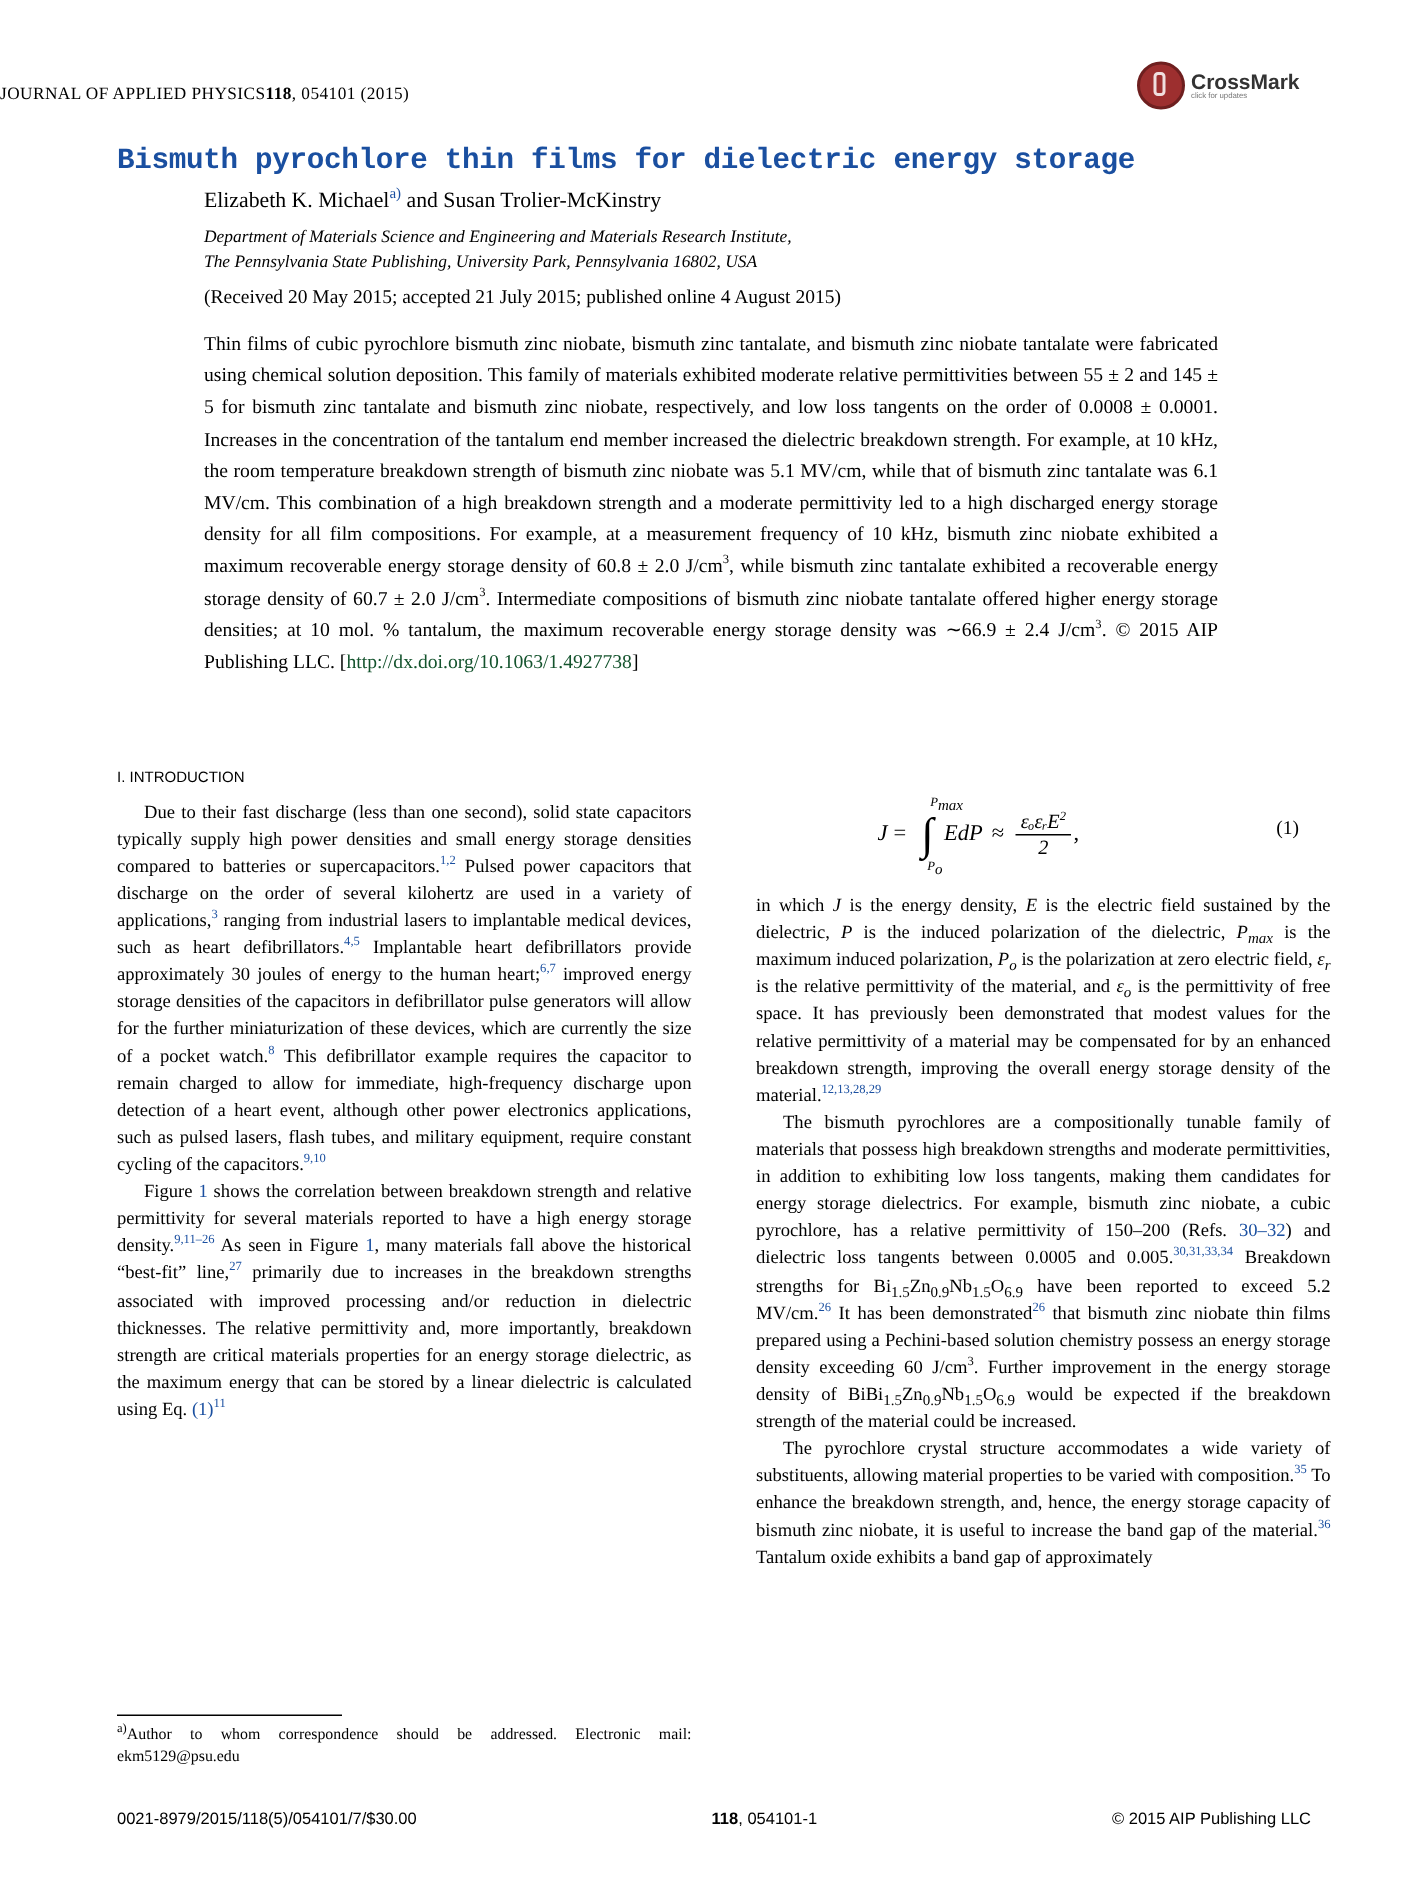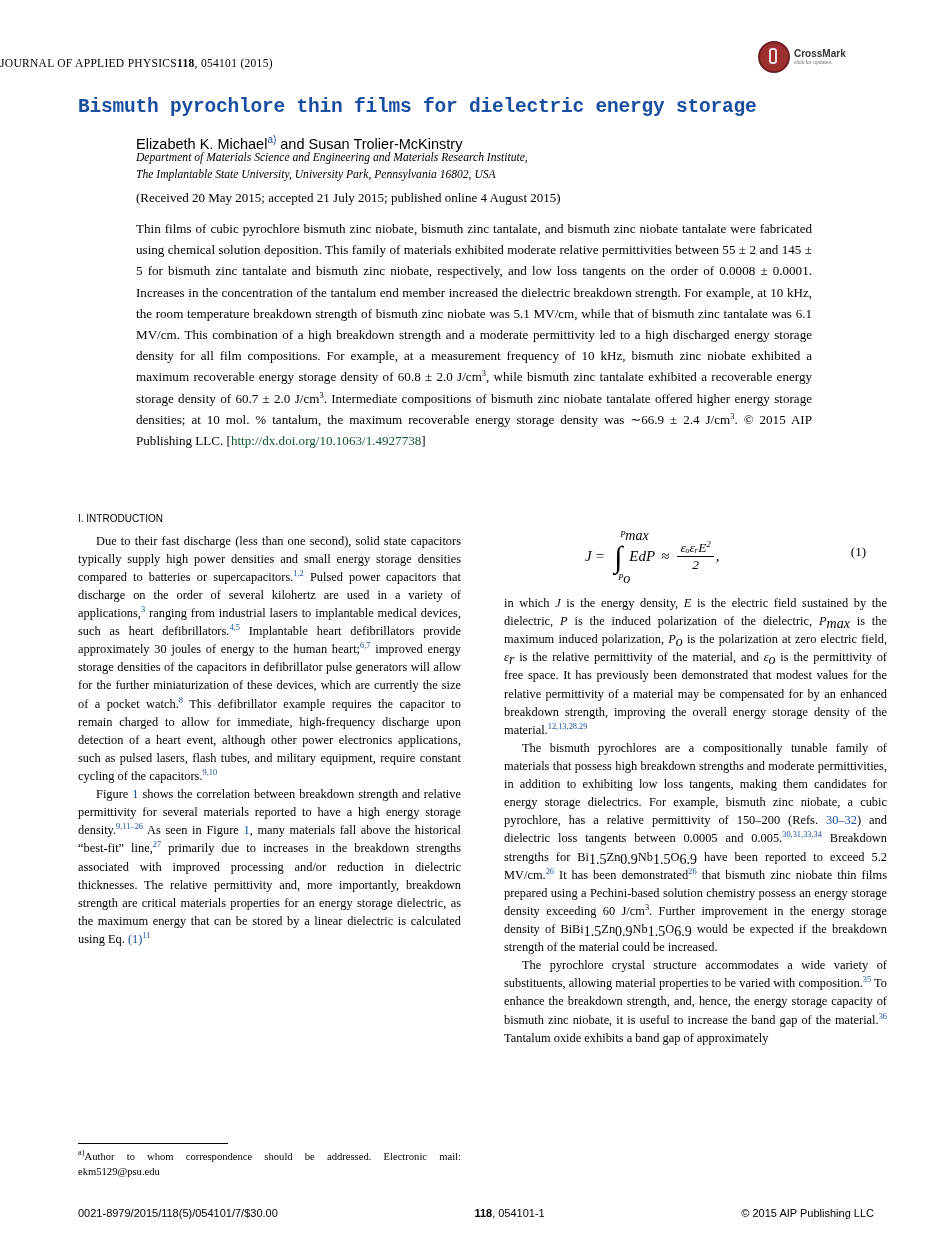--- a/index.html
+++ b/index.html
@@ -52,39 +52,39 @@
     width: 8px; height: 16px;
     border: 2px solid #f0dede;
     border-radius: 3px;
     box-sizing: border-box;
   }
   .crossmark .cm-text {
     margin-left: 4px;
     font-family: "Liberation Sans", sans-serif;
     line-height: 1.05;
   }
-  .crossmark .cm-title { font-size: 10px; font-weight: bold; color: #333; }
+  .crossmark .cm-title { font-size: 14px; font-weight: bold; color: #333; }
   .crossmark .cm-sub { font-size: 5.2px; color: #777; }
 
   
   .art-title {
     position: absolute;
     left: 78px; top: 96px;
     width: 800px;
     font-family: Liberation Mono, monospace;
     font-size: 19.5px;
     font-weight: bold;
     color: #1a4fa0;
     letter-spacing: -0.2px;
   }
   .authors {
     position: absolute;
-    left: 136px; top: 136px;
+    left: 136px; top: 126px;
     width: 760px;
-    font-family: Liberation Sans, sans-serif;
+    font-family: Liberation Serif, serif;
     font-size: 14.5px;
     color: #000;
   }
   .authors sup a { color: #1a4fa0; text-decoration: none; font-size: 10px; }
   .affil {
     position: absolute;
     left: 136px; top: 150px;
     width: 760px;
     font-family: "Liberation Serif", serif;
     font-style: italic;
@@ -122,21 +122,21 @@
   .col-right { left: 504px; }
   .sec-head {
     font-family: "Liberation Sans", sans-serif;
     font-size: 10px;
     font-weight: normal;
     margin-bottom: 5px;
   }
   .col p { margin: 0; text-indent: 18px; }
   .col a { color: #1a4fa0; text-decoration: none; }
   sup { font-size: 8.4px; line-height: 0; }
-  sub { font-size: 14px; line-height: 0; }
+  sub { font-size: 10px; line-height: 0; }
 
   
   .equation {
     position: absolute;
     left: 489px; top: 520px;
     width: 383px;
     height: 62px;
     font-size: 14px;
   }
   .eq-body {
@@ -233,21 +233,21 @@
   </div>
 
   <div class="art-title">Bismuth pyrochlore thin films for dielectric energy storage</div>
 
   <div class="authors">
     <span>Elizabeth K. Michael</span><sup><a href="#fn">a)</a></sup><span> and Susan Trolier-McKinstry</span>
   </div>
 
   <div class="affil">
     <div>Department of Materials Science and Engineering and Materials Research Institute,</div>
-    <div>The Implantable State University, University Park, Pennsylvania 16802, USA</div>
+    <div>The Pennsylvania State Publishing, University Park, Pennsylvania 16802, USA</div>
   </div>
 
   <div class="dates">(Received 20 May 2015; accepted 21 July 2015; published online 4 August 2015)</div>
 
   <div class="abstract">
     <span>Thin films of cubic pyrochlore bismuth zinc niobate, bismuth zinc tantalate, and bismuth zinc niobate tantalate were fabricated using chemical solution deposition. This family of materials exhibited moderate relative permittivities between 55 ± 2 and 145 ± 5 for bismuth zinc tantalate and bismuth zinc niobate, respectively, and low loss tangents on the order of 0.0008 ± 0.0001. Increases in the concentration of the tantalum end member increased the dielectric breakdown strength. For example, at 10 kHz, the room temperature breakdown strength of bismuth zinc niobate was 5.1 MV/cm, while that of bismuth zinc tantalate was 6.1 MV/cm. This combination of a high breakdown strength and a moderate permittivity led to a high discharged energy storage density for all film compositions. For example, at a measurement frequency of 10 kHz, bismuth zinc niobate exhibited a maximum recoverable energy storage density of 60.8 ± 2.0 J/cm</span><sup>3</sup><span>, while bismuth zinc tantalate exhibited a recoverable energy storage density of 60.7 ± 2.0 J/cm</span><sup>3</sup><span>. Intermediate compositions of bismuth zinc niobate tantalate offered higher energy storage densities; at 10 mol. % tantalum, the maximum recoverable energy storage density was ∼66.9 ± 2.4 J/cm</span><sup>3</sup><span>. © 2015 AIP Publishing LLC. [</span><a href="#doi">http://dx.doi.org/10.1063/1.4927738</a><span>]</span>
   </div>
 
   <div class="col col-left">
     <div class="sec-head">I. INTRODUCTION</div>

